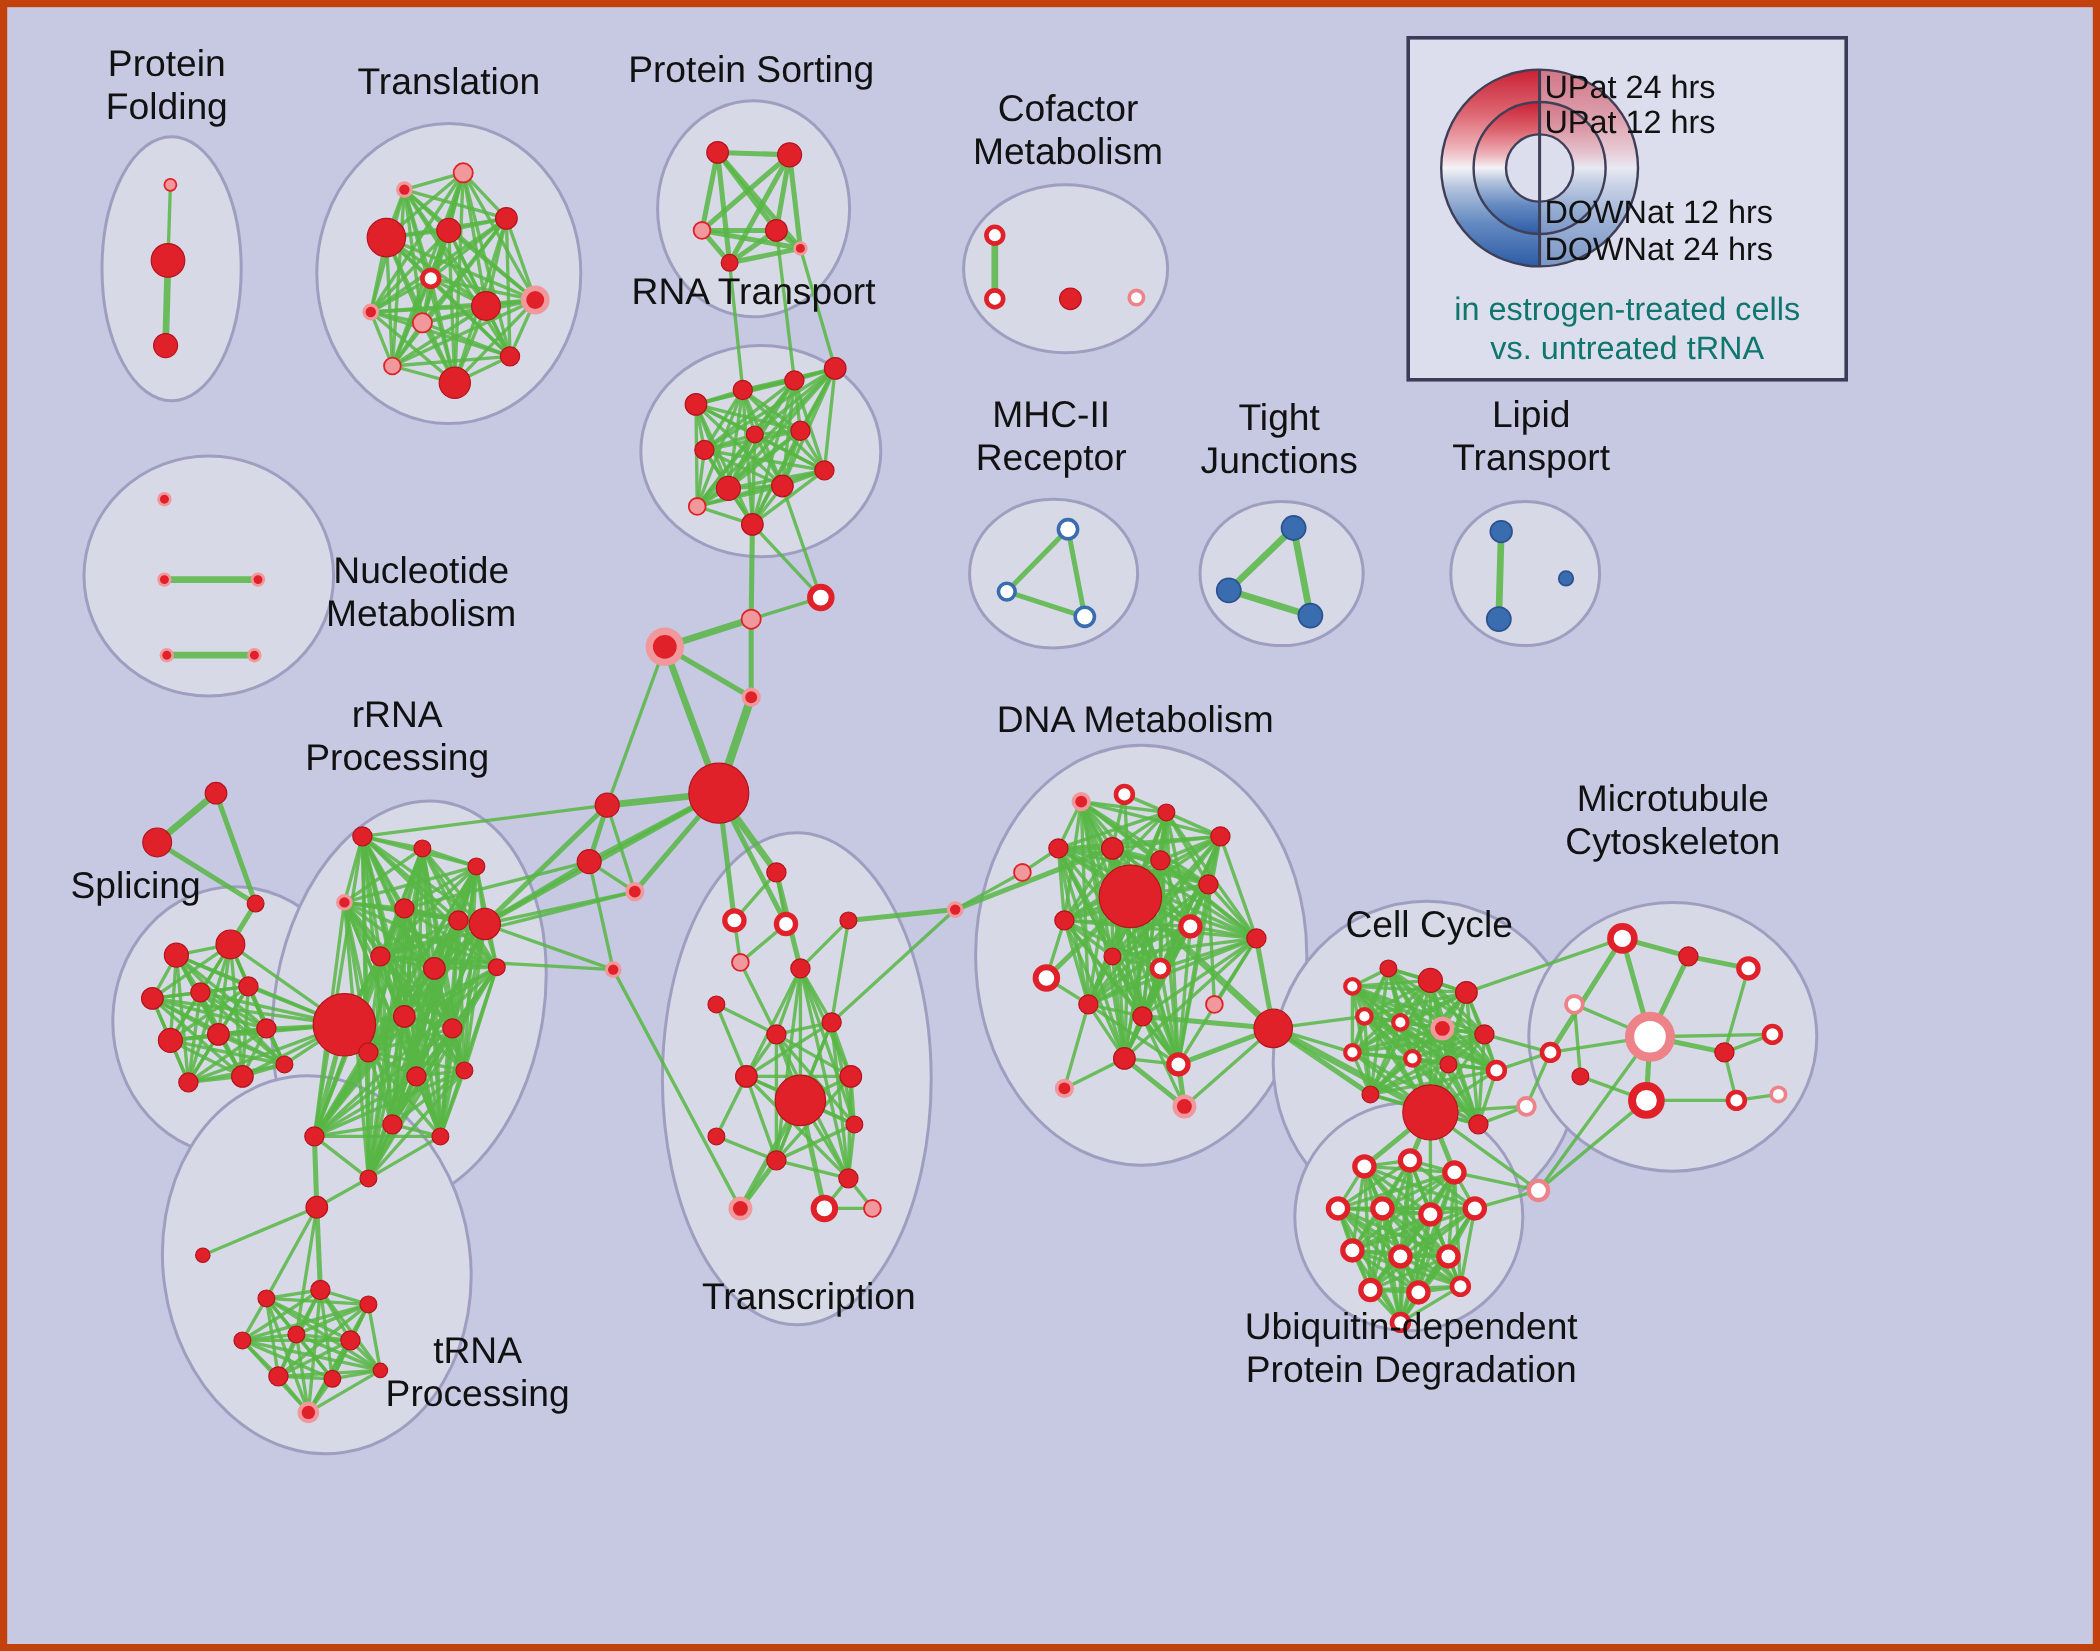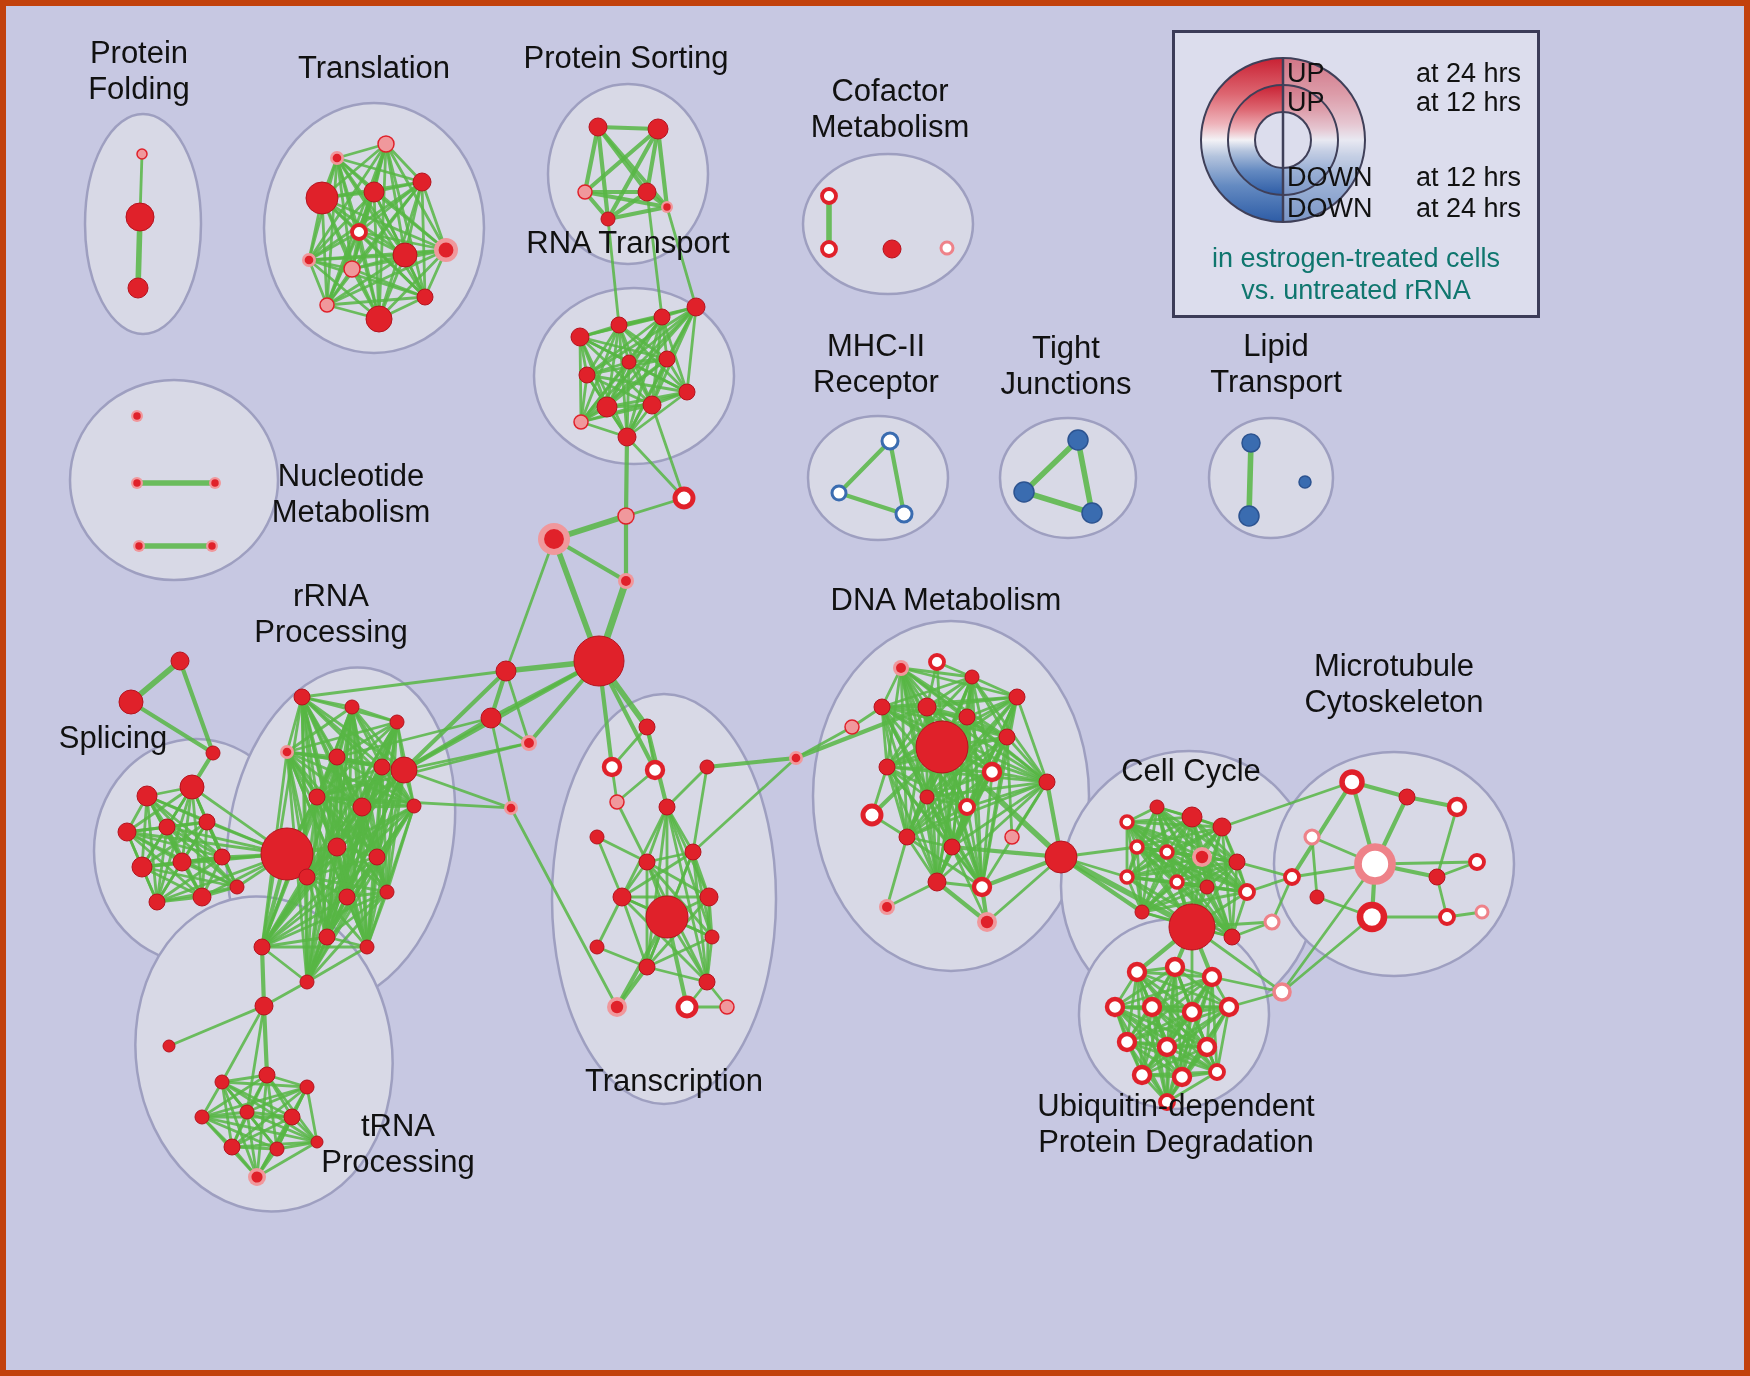--- a/index.html
+++ b/index.html
@@ -9,21 +9,21 @@
     overflow:hidden;font-family:"Liberation Sans",sans-serif;
   }
   #net{position:absolute;left:0;top:0;}
   .legend{
     position:absolute;left:1166px;top:24px;width:368px;height:288px;
     background:#dcdded;border:3px solid #3c3c58;box-sizing:border-box;
   }
   .legend svg{position:absolute;left:0;top:0;}
   .lrow{
     position:absolute;left:112px;right:16px;display:flex;
-    justify-content:space-between;font-size:27px;color:#111;line-height:32px;
+    justify-content:flex-start;font-size:27px;color:#111;line-height:32px;
   }
   .lcap{
     position:absolute;left:0;right:0;text-align:center;
     font-size:27px;color:#0f766e;line-height:30px;
   }
 </style>
 </head>
 <body>
 
 <div class="page">
@@ -1258,16 +1258,16 @@
     </div>
     <div class="lrow" style="top:128px">
       <span>DOWN</span>
       <span>at 12 hrs</span>
     </div>
     <div class="lrow" style="top:159px">
       <span>DOWN</span>
       <span>at 24 hrs</span>
     </div>
     <div class="lcap" style="top:210px">in estrogen-treated cells</div>
-    <div class="lcap" style="top:242px">vs. untreated rRNA</div>
+    <div class="lcap" style="top:242px">vs. untreated tRNA</div>
   </div>
 
 </div>
 
 </body></html>

